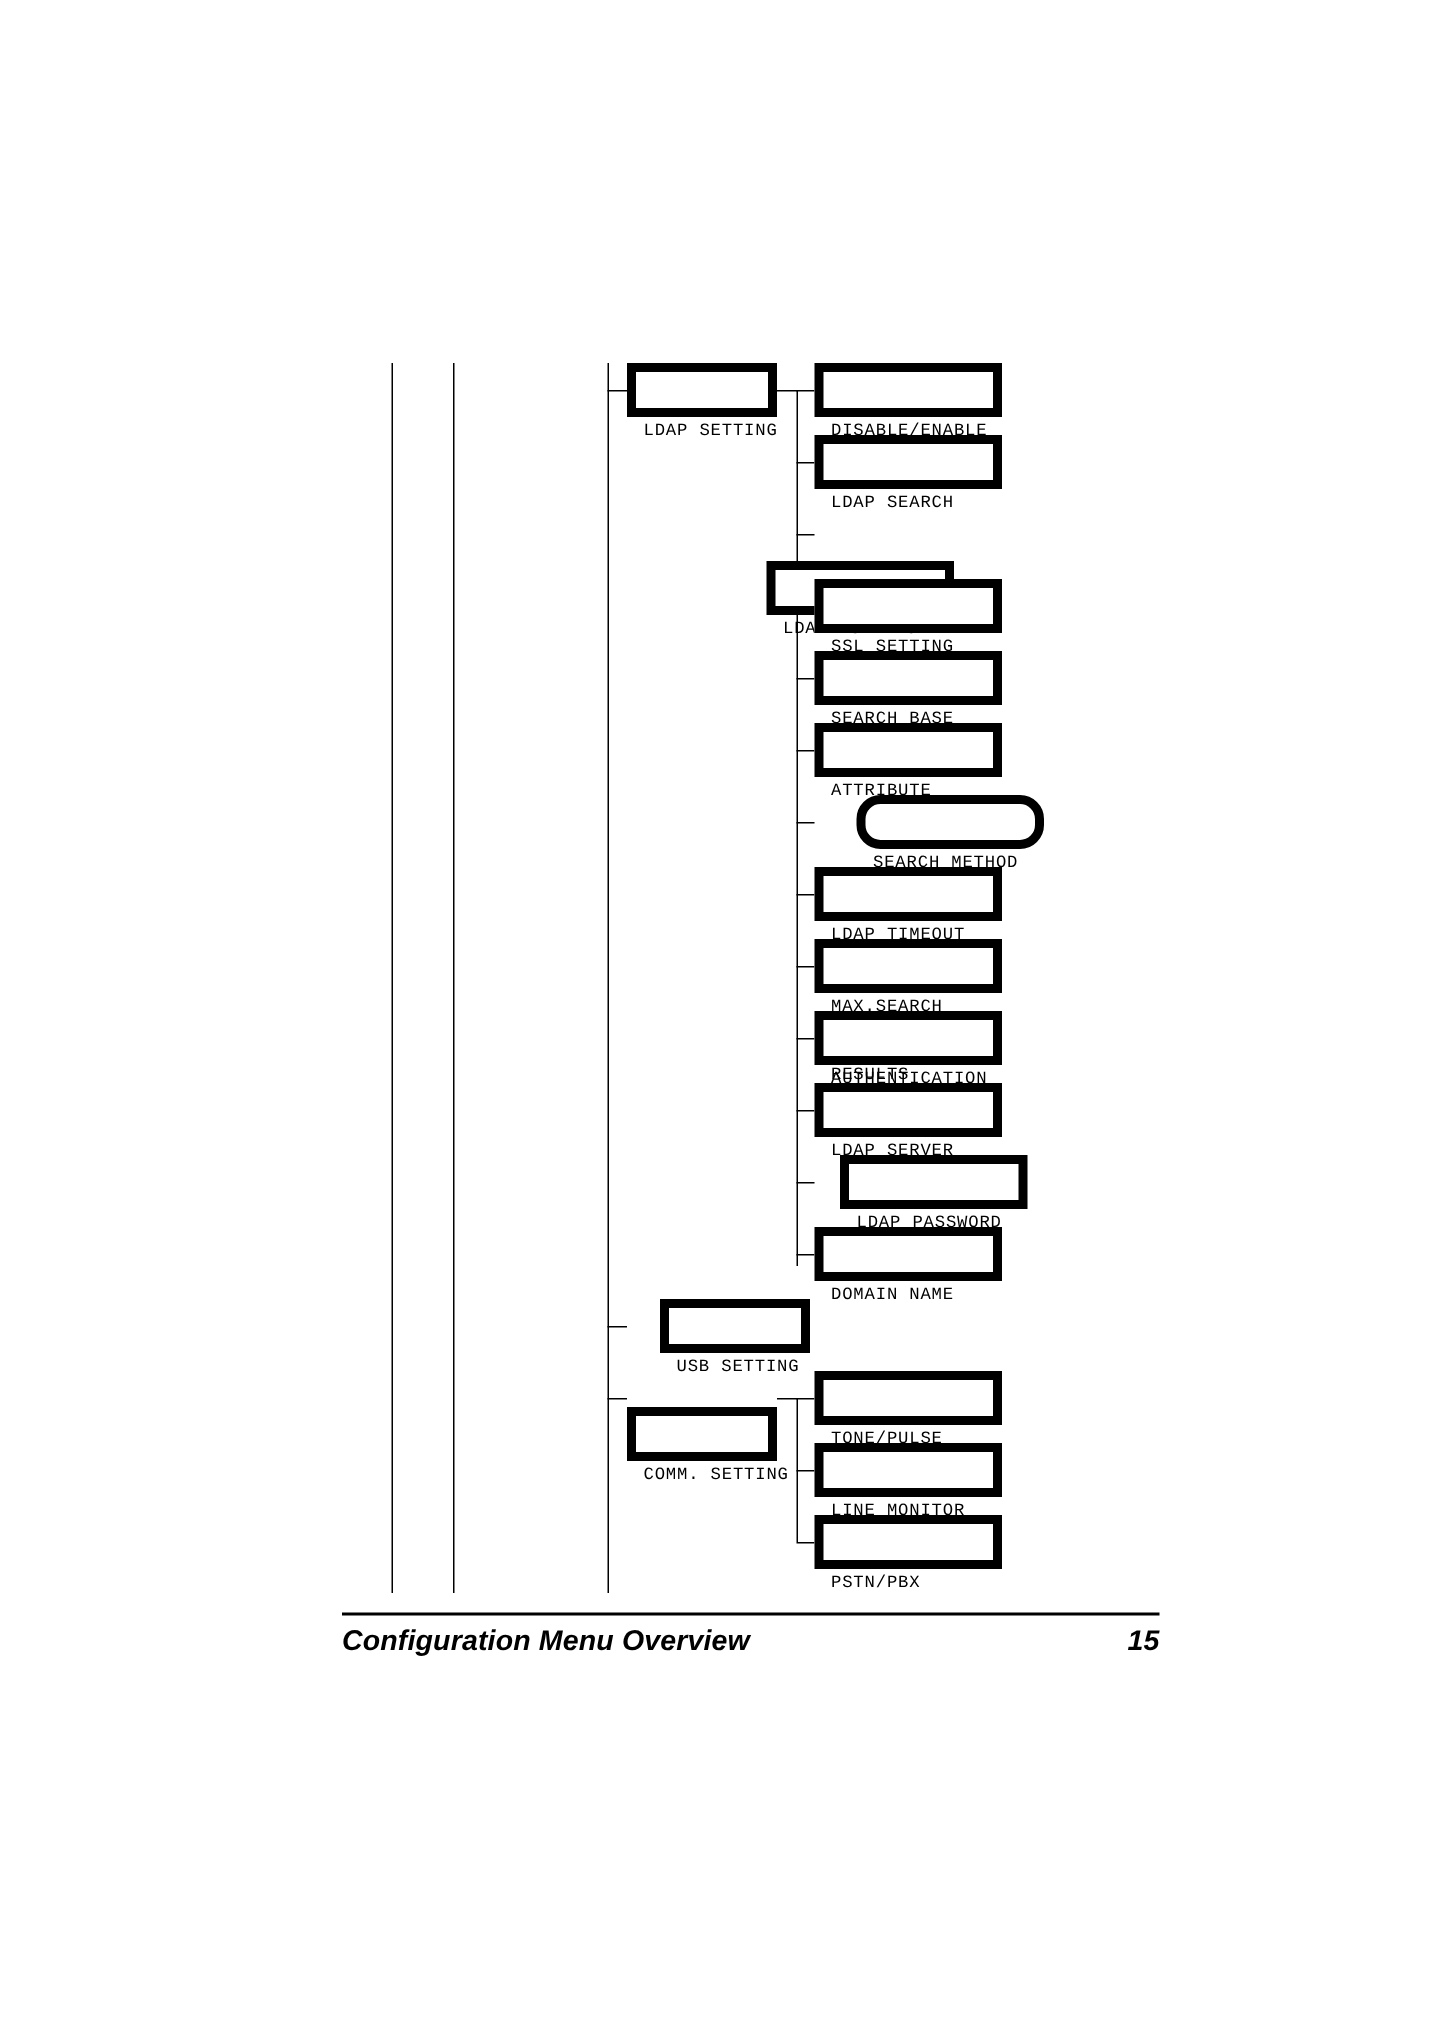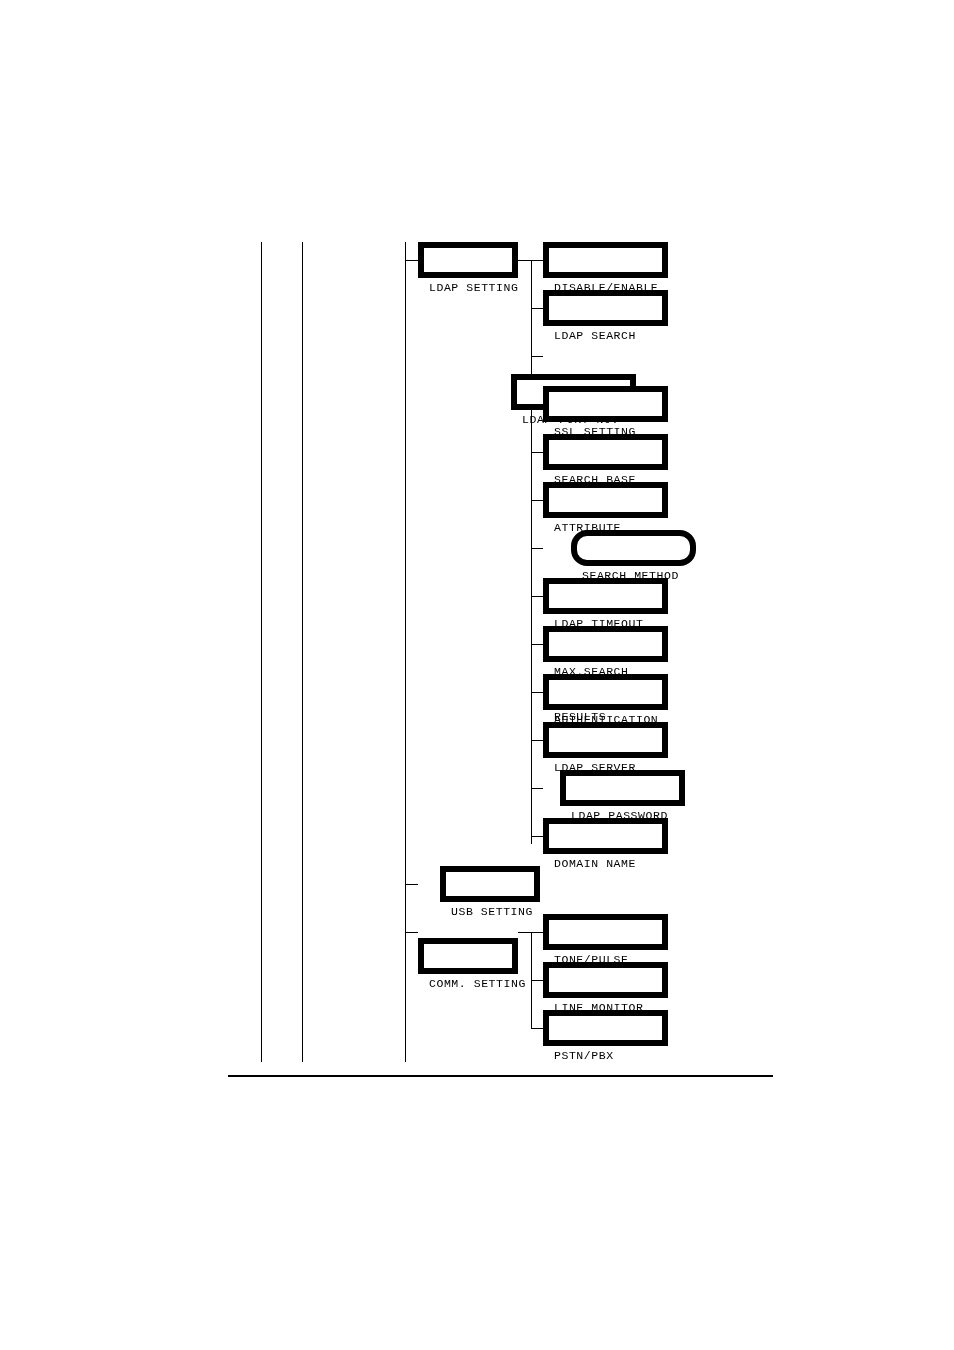--- a/index.html
+++ b/index.html
@@ -173,14 +173,18 @@
     <span class="ln">TONE/PULSE</span>
   </div>
   <div class="node col-right" style="left:543px; top:962px;">
     <span class="ln">LINE MONITOR</span>
   </div>
   <div class="node col-right" style="left:543px; top:1010px;">
     <span class="ln">PSTN/PBX</span>
   </div>
 
   <div id="footer-rule"></div>
+  <div id="footer-bar">
+    <span id="footer-title">Configuration Menu Overview</span>
+    <span id="footer-page">15</span>
+  </div>
 
 </div>
 
 </body></html>

